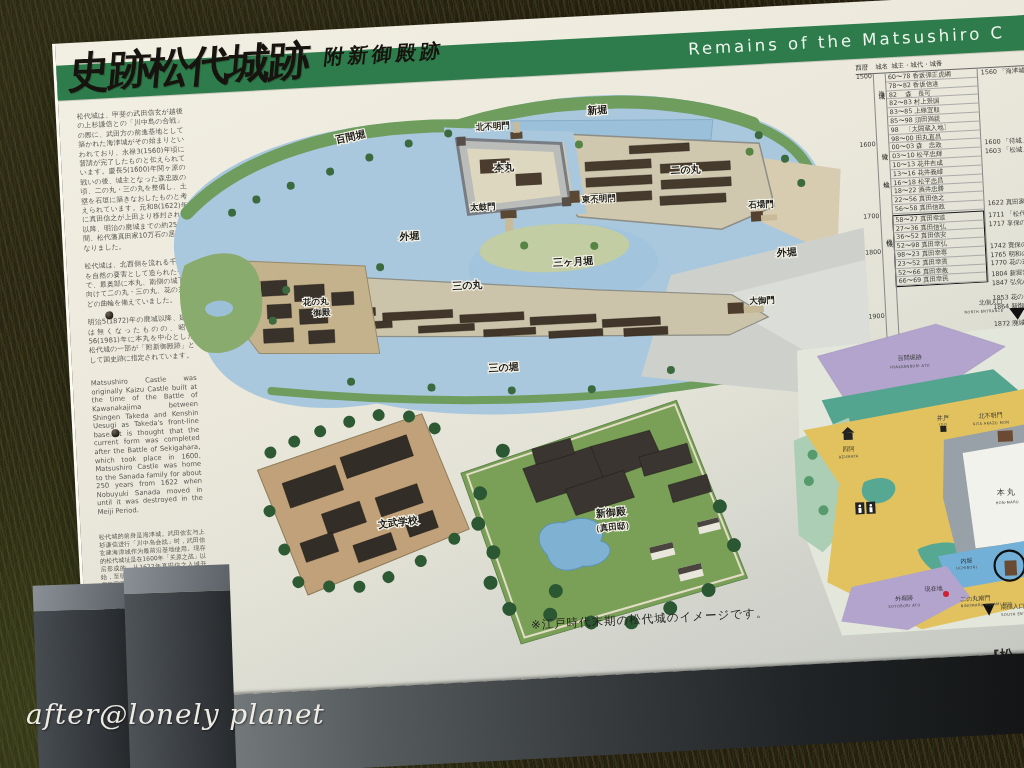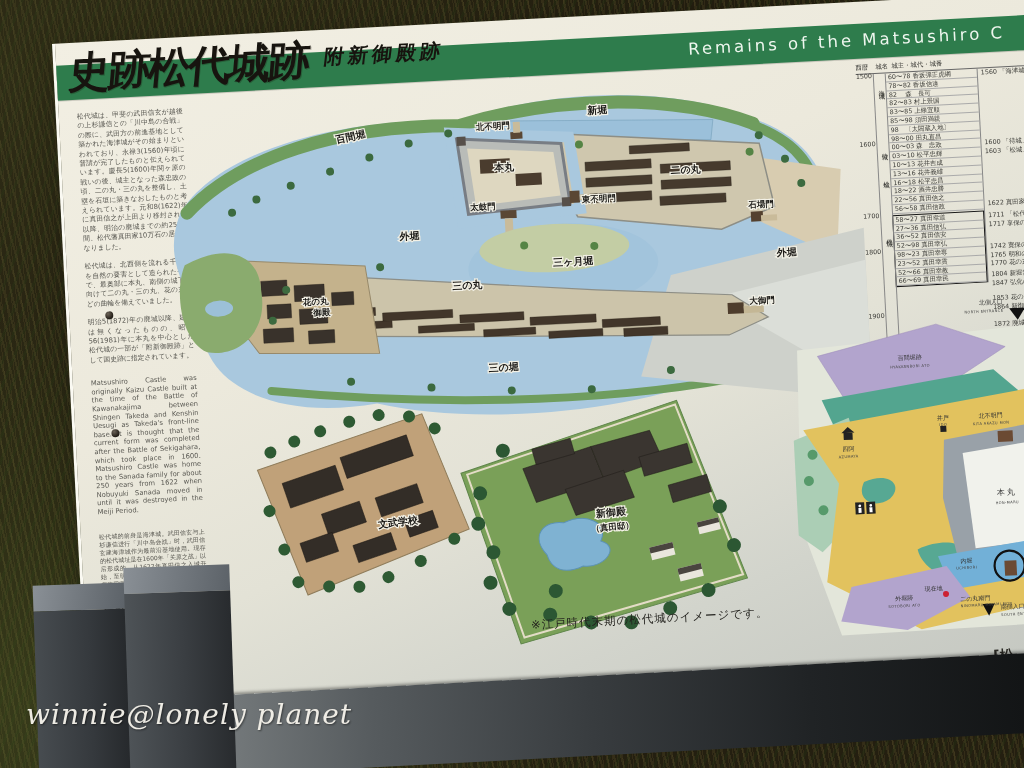--- a/index.html
+++ b/index.html
@@ -475,13 +475,13 @@
 <div class="beam"></div>
 <div class="post postA">
   <div class="ptop"></div>
   <div class="pfront"></div>
 </div>
 <div class="post postB">
   <div class="ptop"></div>
   <div class="pfront"></div>
 </div>
 
-<div class="watermark">winnie@lonely planet</div>
+<div class="watermark">after@lonely planet</div>
 
 </body></html>

